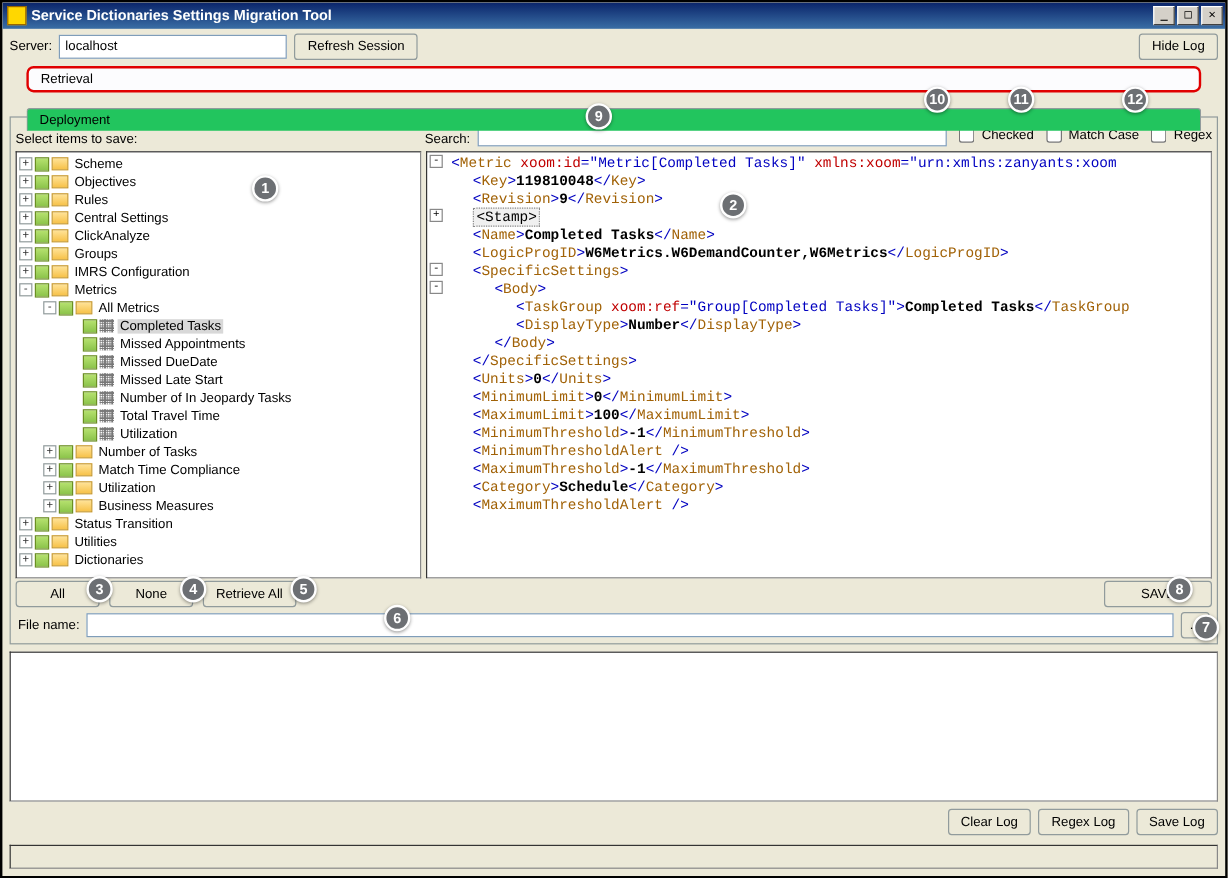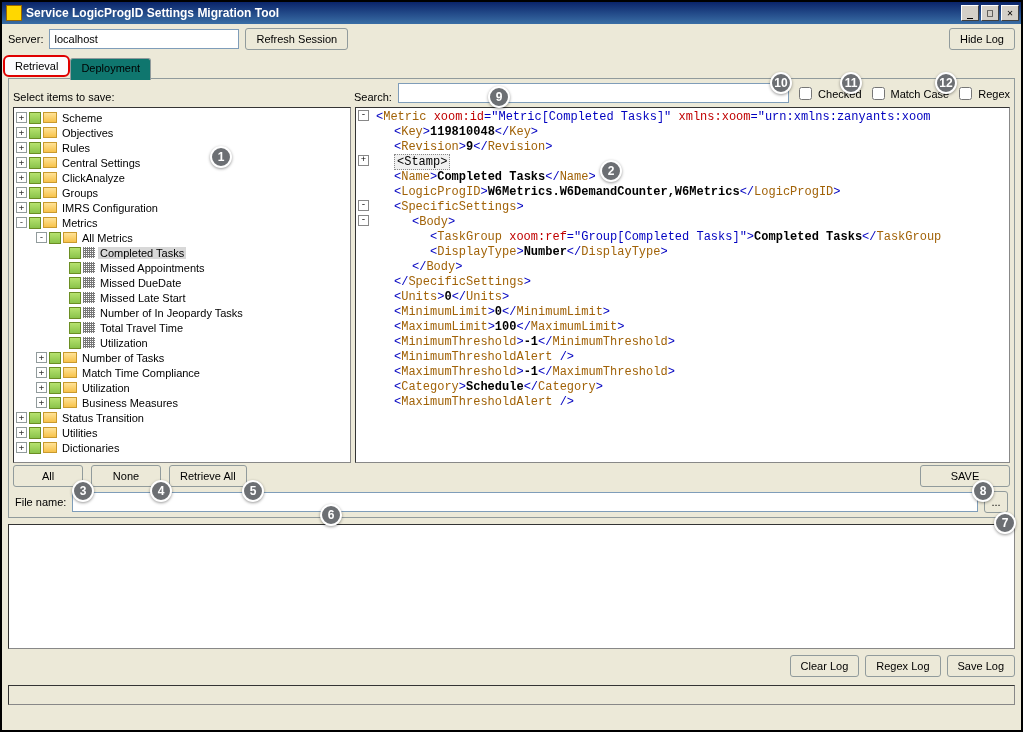--- a/index.html
+++ b/index.html
@@ -63,33 +63,34 @@
     font-family: inherit;
     font-size: 11px;
     background: #ece9d8;
     border: 1px solid #919b9c;
     border-radius: 3px;
     padding: 2px 10px;
     height: 22px;
   }
   .tabs {
     display: flex;
-    padding: 0 1px;
+    padding: 0 20px;
     gap: 0;
     position: relative;
     margin-top: 2px;
+    flex-direction: column;
   }
   .tab {
     border: 1px solid #919b9c;
     border-bottom: none;
     padding: 3px 10px;
-    background: #0f766e;
+    background: #22c55e;
     border-radius: 3px 3px 0 0;
     position: relative;
-    top: 2px;
+    top: 12px;
     cursor: default;
   }
   .tab.active {
     background: #fcfcfe;
     border: 2px solid #e00000;
     border-radius: 6px;
     top: -1px;
   }
   .tab-content {
     border: 1px solid #919b9c;
@@ -261,21 +262,21 @@
     border: 2px solid #fff;
     box-shadow: 0 1px 3px rgba(0,0,0,.4);
     z-index: 50;
   }
 </style>
 </head>
 <body>
 
 <div class="titlebar">
   <span class="icon-app"></span>
-  <span class="titlebar-title">Service LogicProgID Settings Migration Tool</span>
+  <span class="titlebar-title">Service Dictionaries Settings Migration Tool</span>
   <span class="win-btn">_</span>
   <span class="win-btn">□</span>
   <span class="win-btn">✕</span>
 </div>
 
 <div class="toolbar-row">
   <span>Server:</span>
   <input class="server-input" value="localhost" style="">
   <button class="btn">Refresh Session</button>
   <div style="flex:1"></div>

